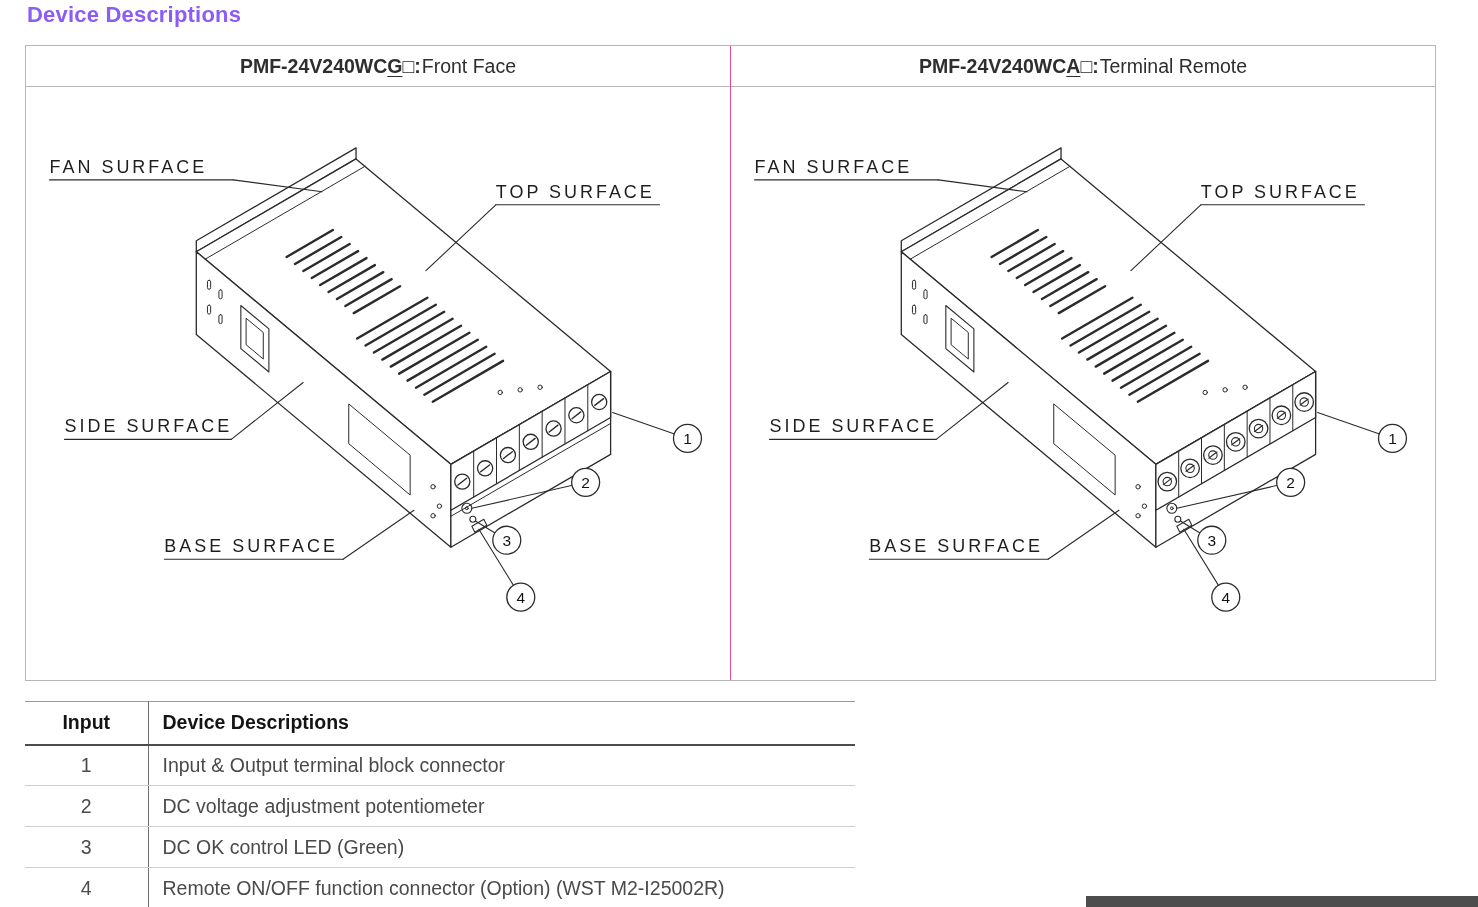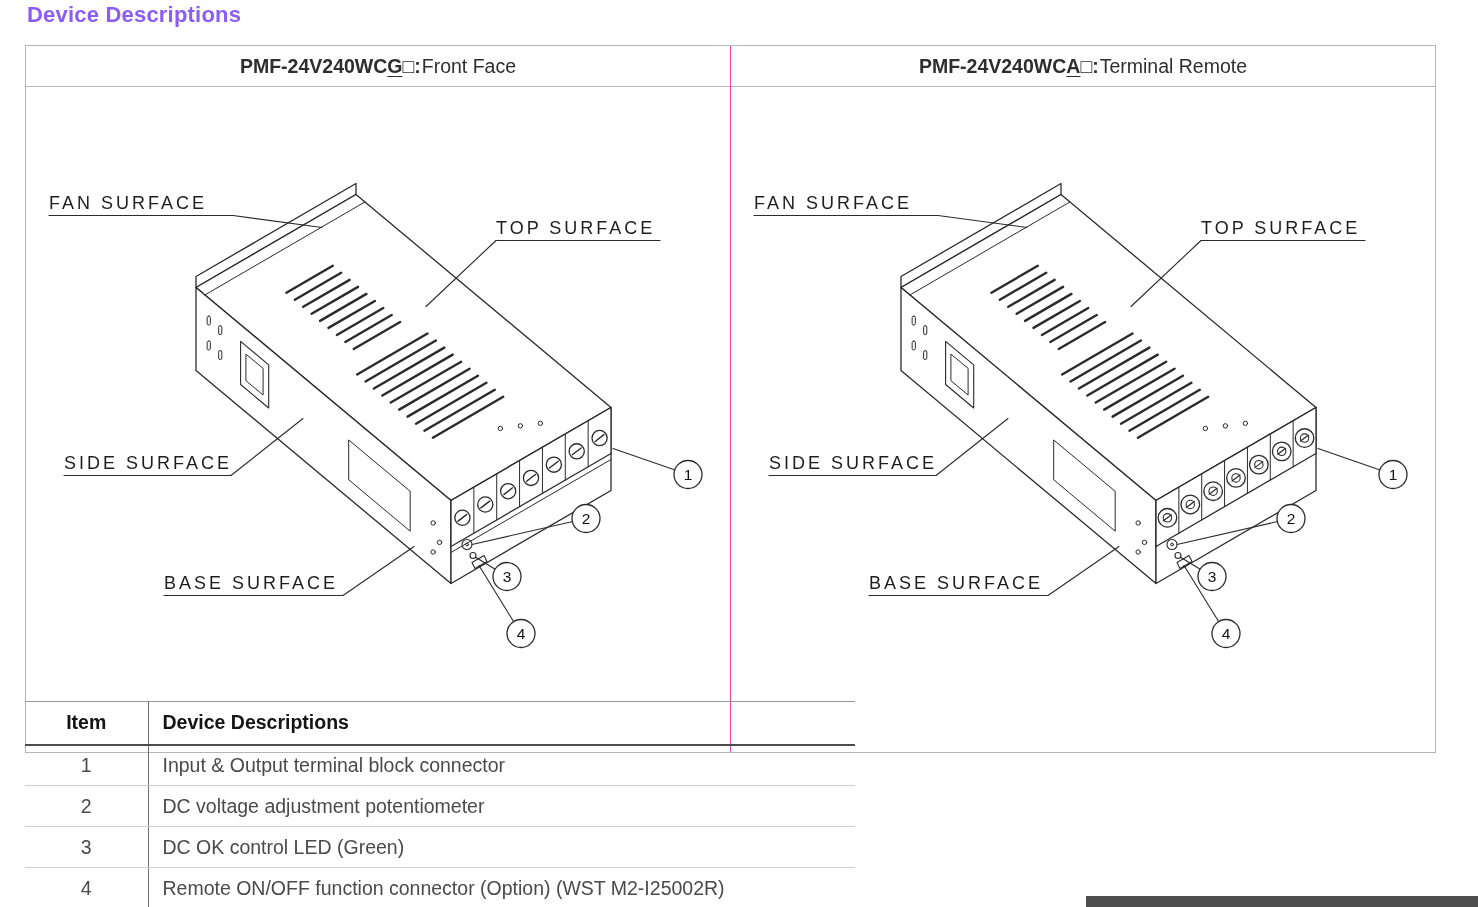--- a/index.html
+++ b/index.html
@@ -1,19 +1,19 @@
 <!DOCTYPE html>
 <html><head>
 <meta charset="utf-8">
 <style>
   *{box-sizing:border-box}
   html,body{margin:0;padding:0;background:#fff}
   .page{position:relative;width:1478px;height:907px;background:#fff;font-family:"Liberation Sans",sans-serif;overflow:hidden}
   .page-title{position:absolute;left:27px;top:2px;margin:0;font-size:22px;font-weight:700;letter-spacing:.2px;color:#00a0e0}
-  .figure{position:absolute;left:25px;top:45px;width:1411px;height:708px;border:1px solid #b6b6b6;display:flex;background:#fff}
+  .figure{position:absolute;left:25px;top:45px;width:1411px;height:636px;border:1px solid #b6b6b6;display:flex;background:#fff}
   .panel{flex:1 1 0;display:flex;flex-direction:column;min-width:0}
   .panel+.panel{border-left:1px solid #ec4899}
   .panel-header{height:41px;border-bottom:1px solid #b6b6b6;display:flex;align-items:center;justify-content:center;font-size:19.5px;color:#2e2e2e;white-space:nowrap}
   .model-name{font-weight:700}
   .uline{text-decoration:underline;text-underline-offset:3px}
   .face-title{margin-left:1px;font-weight:400}
   .panel-body{flex:1;min-height:0}
   .drawing{width:100%;height:100%;display:block}
   .desc-table{position:absolute;left:25px;top:701px;width:830px;border-collapse:collapse;table-layout:fixed}
   .desc-table th{height:43px;font-size:19.5px;font-weight:700;color:#141414;border-top:1px solid #9a9a9a;border-bottom:2px solid #4c4c4c;padding:0 14px}
@@ -235,21 +235,21 @@
             <text x="138" y="466" font-size="18" letter-spacing="3" fill="#1e1e1e" stroke="none" font-family="&quot;Liberation Sans&quot;, sans-serif">BASE SURFACE</text>
           </svg>
       </div>
     </div>
 
   </div>
 
   <table class="desc-table">
     <thead>
       <tr>
-        <th class="col-item">Item</th>
+        <th class="col-item">Input</th>
         <th class="col-desc">Device Descriptions</th>
       </tr>
     </thead>
     <tbody>
       <tr>
         <td class="col-item">1</td>
         <td class="col-desc">Input &amp; Output terminal block connector</td>
       </tr>
       <tr>
         <td class="col-item">2</td>

